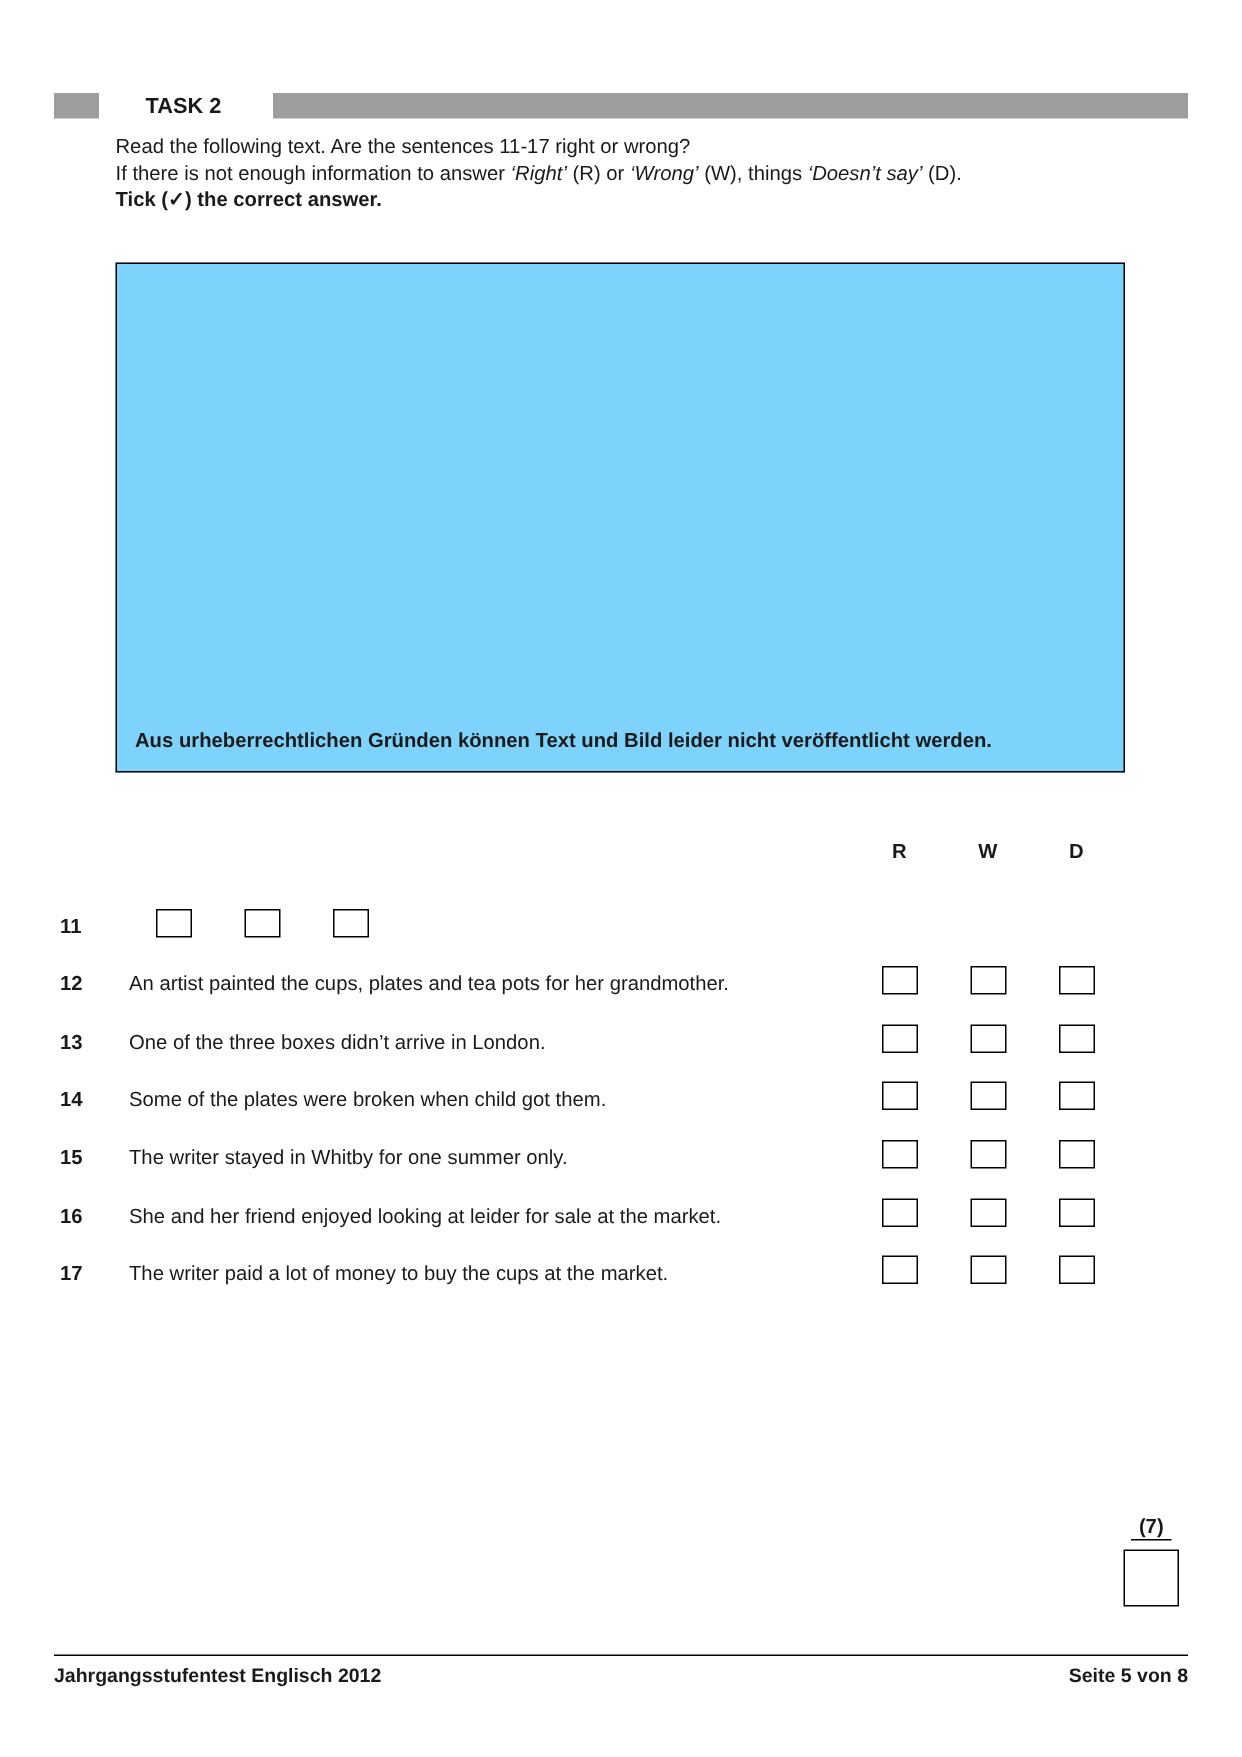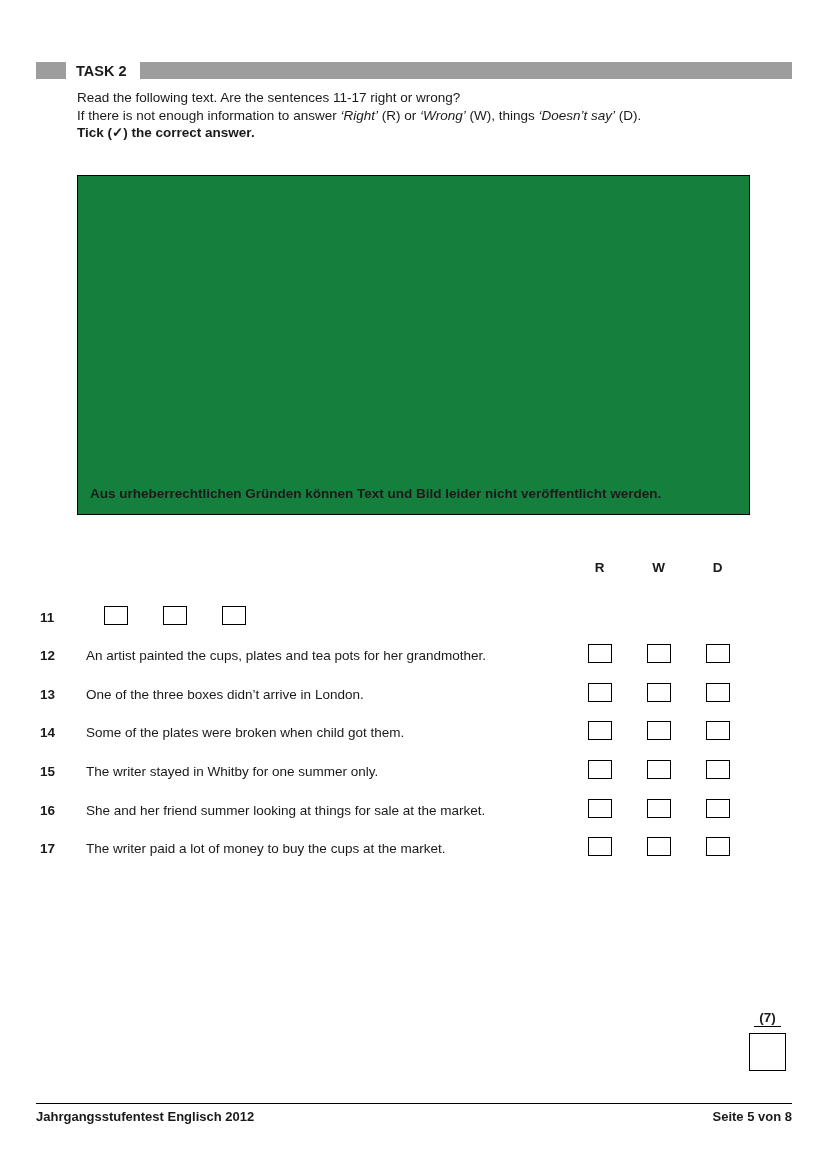--- a/index.html
+++ b/index.html
@@ -1,32 +1,32 @@
 <!DOCTYPE html>
 <html><head>
 <meta charset="utf-8">
 <style>
   * { margin: 0; padding: 0; box-sizing: border-box; }
   html, body { background: #ffffff; }
   body { font-family: "Liberation Sans", sans-serif; color: #1a1a1a; }
   .page { position: relative; width: 828px; height: 1171px; background: #ffffff; margin: 0 auto; overflow: hidden; }
 
   
-  .task-header { position: absolute; top: 62px; left: 36px; right: 36px; display: flex; align-items: center; height: 17px; }
+  .task-header { position: absolute; top: 62px; left: 36px; right: 36px; display: flex; align-items: center; height: 17px; gap: 21px; }
   .gray-block { width: 30px; height: 17px; background: #9d9d9d; }
   .task-title { font-weight: bold; font-size: 14.5px; margin: 0 13px 0 10px; white-space: nowrap; }
   .gray-bar { flex: 1; height: 17px; background: #9d9d9d; }
 
   
   .instructions { position: absolute; top: 89px; left: 77px; right: 40px; font-size: 13.5px; line-height: 17.5px; }
   .italic { font-style: italic; }
   .instr-bold { font-weight: bold; }
 
   
-  .text-box { position: absolute; top: 175px; left: 77px; width: 673px; height: 340px; background: #15803d; border: 1px solid #000; }
+  .text-box { position: absolute; top: 175px; left: 77px; width: 673px; height: 340px; background: #7dd3fc; border: 1px solid #000; }
   .copyright { position: absolute; left: 12px; right: 12px; bottom: 13px; font-weight: bold; font-size: 13.5px; }
 
   
   .answers { position: absolute; top: 560px; left: 40px; width: 707px; }
   .answers-header { display: flex; font-weight: bold; font-size: 13.5px; margin-bottom: 11px; }
   .col-spacer { flex: 1; }
   .col { width: 59px; text-align: center; }
   .q-row { display: flex; align-items: flex-end; height: 38.6px; font-size: 13.5px; }
   .q-num { width: 46px; font-weight: bold; }
   .q-text { flex: 1; padding-right: 8px; }
@@ -135,21 +135,21 @@
       <div class="cb-cell">
           <div class="checkbox"></div>
         </div>
       <div class="cb-cell">
           <div class="checkbox"></div>
         </div>
     </div>
 
     <div class="q-row">
       <div class="q-num">16</div>
-      <div class="q-text">She and her friend summer looking at things for sale at the market.</div>
+      <div class="q-text">She and her friend enjoyed looking at leider for sale at the market.</div>
       <div class="cb-cell">
           <div class="checkbox"></div>
         </div>
       <div class="cb-cell">
           <div class="checkbox"></div>
         </div>
       <div class="cb-cell">
           <div class="checkbox"></div>
         </div>
     </div>

